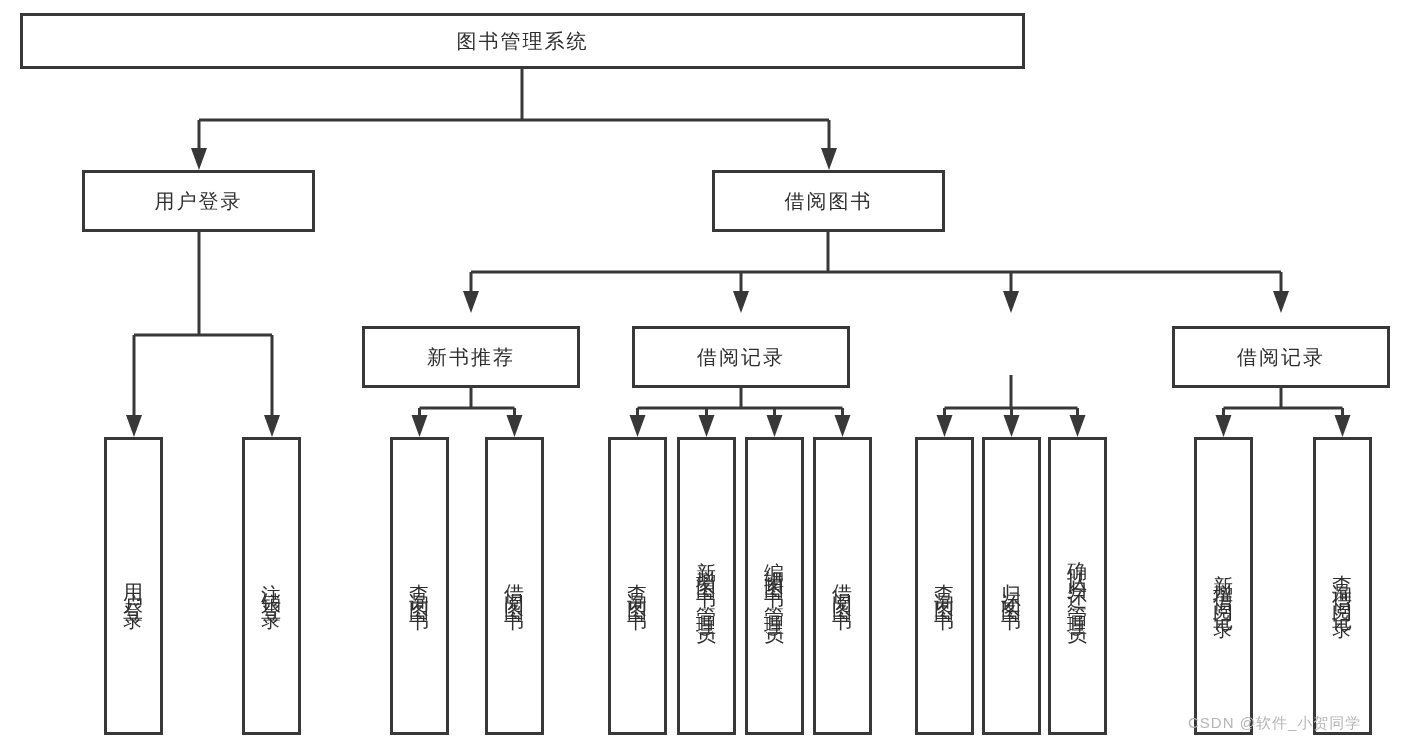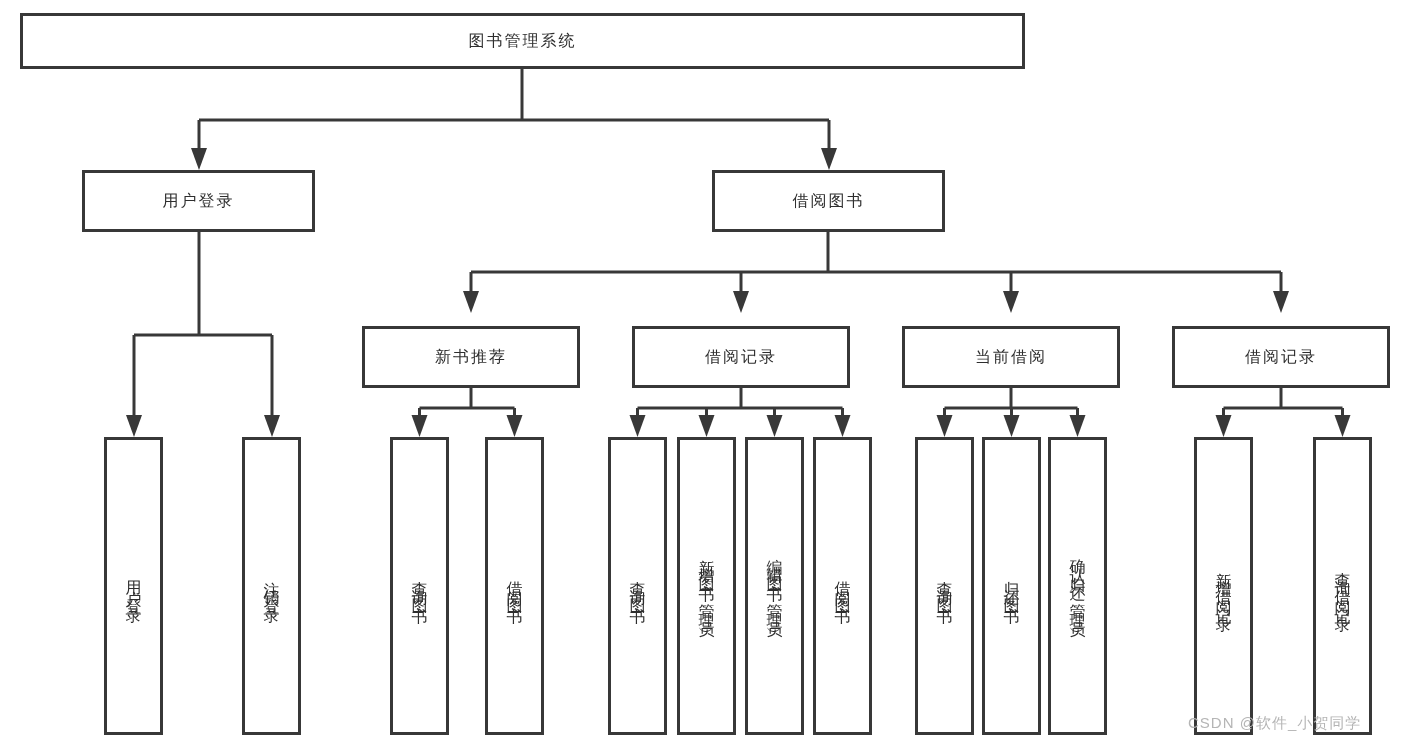--- a/index.html
+++ b/index.html
@@ -17,21 +17,21 @@
     color:var(--text-color);
     overflow:hidden;
   }
   .connectors{position:absolute;left:0;top:0;z-index:0;}
   .node{
     position:absolute;
     box-sizing:border-box;
     border:3px solid var(--line-color);
     background:var(--bg);
     display:flex;align-items:center;justify-content:center;
-    font-size:16px;
+    font-size:20px;
     z-index:1;
   }
   .hnode{height:62px;letter-spacing:2px;}
   .root{left:20px;top:13px;width:1005px;height:56px;}
   .lvl2{top:170px;width:233px;}
   .lvl3{top:326px;width:218px;}
   .leaf{
     top:437px;width:59px;height:298px;
     writing-mode:vertical-rl;
     text-orientation:mixed;
@@ -120,21 +120,20 @@
     </g>
   </svg>
 
   <div class="node hnode root">图书管理系统</div>
 
   <div class="node hnode lvl2" style="left:82px">用户登录</div>
   <div class="node hnode lvl2" style="left:712px">借阅图书</div>
 
   <div class="node hnode lvl3" style="left:362px">新书推荐</div>
   <div class="node hnode lvl3" style="left:632px">借阅记录</div>
-  <div class="node hnode lvl3" style="left:902px">当前借阅</div>
   <div class="node hnode lvl3" style="left:1172px">借阅记录</div>
 
   <div class="node leaf" style="left:104px">用户登录</div>
   <div class="node leaf" style="left:242px">注销登录</div>
 
   <div class="node leaf" style="left:390px">查询图书</div>
   <div class="node leaf" style="left:485px">借阅图书</div>
 
   <div class="node leaf" style="left:608px">查询图书</div>
   <div class="node leaf" style="left:677px">新增图书（管理员）</div>

